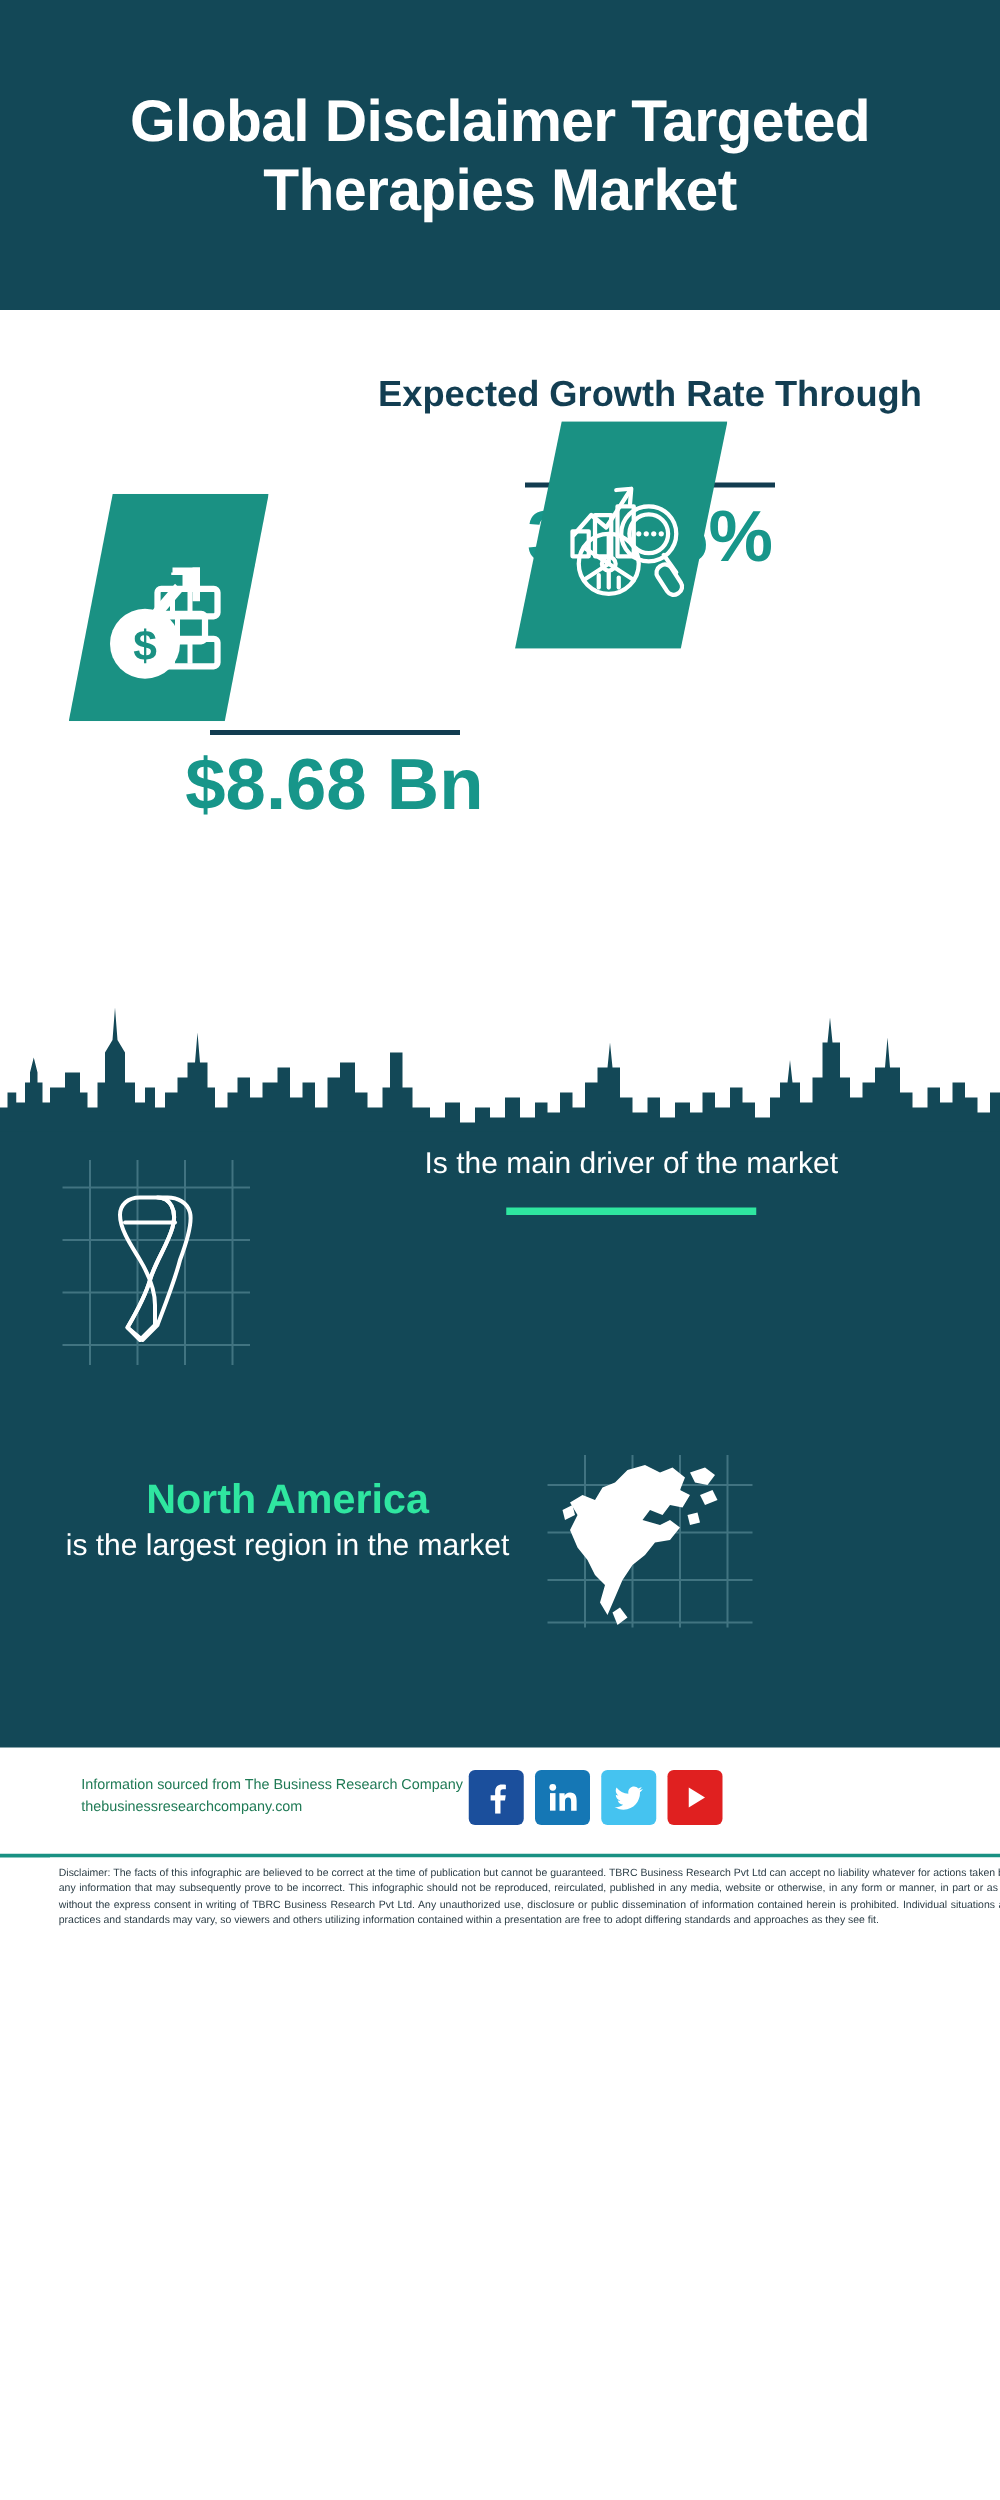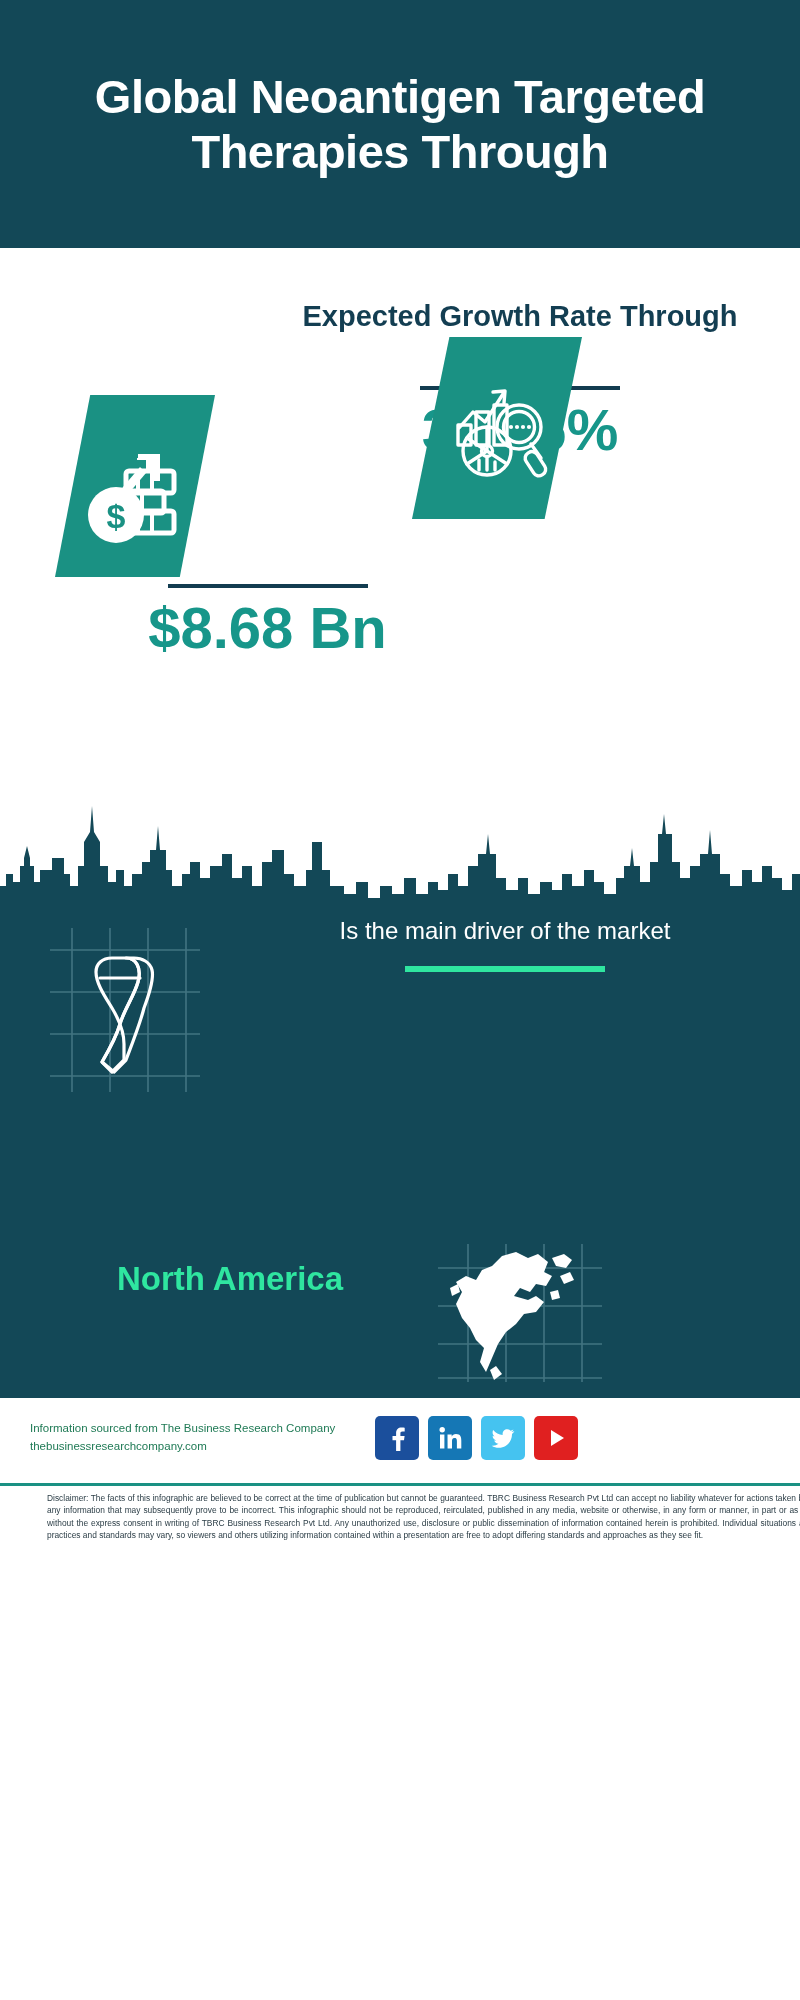--- a/index.html
+++ b/index.html
@@ -71,29 +71,29 @@
   .driver-text { position:absolute; left:225px; top:10px; width:560px; text-align:center; }
   .accent {
     color:#2fe6a0; font-size:33px; font-weight:bold; line-height:1.33;
   }
   .white-sub {
     color:#ffffff; font-size:24px; font-weight:normal; line-height:1.3;
   }
   .rule-green { width:200px; height:6px; background:#2fe6a0; margin:20px auto 0 auto; }
 
   
-  .region { position:absolute; left:0; top:1232px; width:692px; height:210px; }
+  .region { position:absolute; left:0; top:1152px; width:692px; height:210px; }
   .region-text { position:absolute; left:30px; top:25px; width:400px; text-align:center; }
   .region-map { position:absolute; left:432px; top:8px; width:175px; height:145px; }
   .footer {
     position:absolute; left:0; top:1402px; width:800px; height:78px; background:#ffffff;
     display:flex; align-items:center;
   }
   .src-text { position:absolute; left:30px; top:18px; width:350px; }
-  .src-text div { color:#1f7a55; font-size:11.5px; line-height:1.55; }
+  .src-text div { color:#1f7a55; font-size:11.5px; line-height:1.55;margin-left:35px; }
   .socials { position:absolute; left:375px; top:14px; display:flex; gap:9px; }
   .sq { width:44px; height:44px; border-radius:5px; display:flex; align-items:center; justify-content:center; }
   .sq.fb { background:#1b4f9c; }
   .sq.li { background:#1577b5; }
   .sq.tw { background:#45c3f0; }
   .sq.yt { background:#e02020; }
   .sq svg { display:block; }
 
   .discl-rule { position:absolute; left:0; top:1483px; width:800px; height:3px; background:#1a9183; }
   .disclaimer {
@@ -103,21 +103,21 @@
   .disclaimer p {
     color:#2b3d46; font-size:8.4px; line-height:1.48; text-align:justify;
   }
 </style>
 </head>
 <body>
 
 <div class="page">
 
   <div class="header">
-    <h1>Global Neoantigen Targeted Therapies Through</h1>
+    <h1>Global Disclaimer Targeted Therapies Market</h1>
   </div>
 
   <div class="growth">
 
     <div class="para para-left">
       <div class="icon-box">
         <svg width="110" height="118" viewBox="0 0 110 118" aria-hidden="true">
           <g fill="#ffffff">
 
             <path d="M28 84 L66 44 L66 33 L57 33 L57 31 L78 31 L78 52 L76 52 L76 43 L66 43 L66 44 Z"></path>
@@ -255,20 +255,21 @@
     </div>
     <div class="driver-text">
       <div class="white-sub">Is the main driver of the market</div>
       <div class="rule-green"></div>
     </div>
   </div>
 
   <div class="region">
     <div class="region-text">
       <div class="accent">North America</div>
+      <div class="white-sub">is the largest region in the market</div>
     </div>
     <div class="region-map">
       <svg width="175" height="145" viewBox="0 0 175 145" aria-hidden="true">
         <g stroke="#4a7c89" stroke-width="1.6" opacity="0.85">
           <line x1="6" y1="28" x2="170" y2="28"></line>
           <line x1="6" y1="66" x2="170" y2="66"></line>
           <line x1="6" y1="104" x2="170" y2="104"></line>
           <line x1="6" y1="138" x2="170" y2="138"></line>
           <line x1="36" y1="4" x2="36" y2="142"></line>
           <line x1="74" y1="4" x2="74" y2="142"></line>

